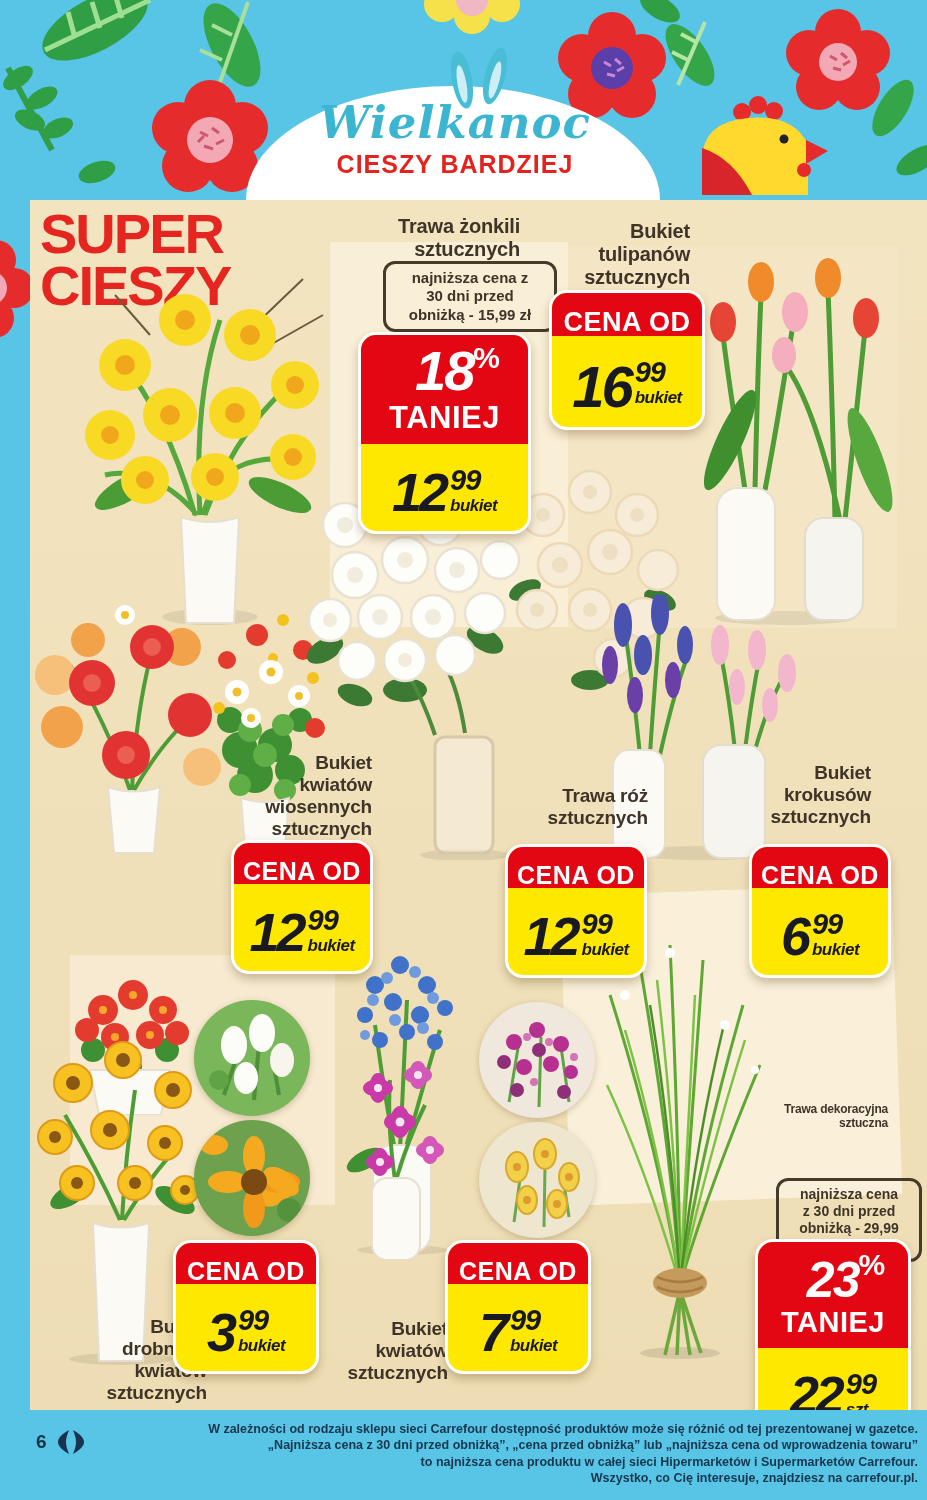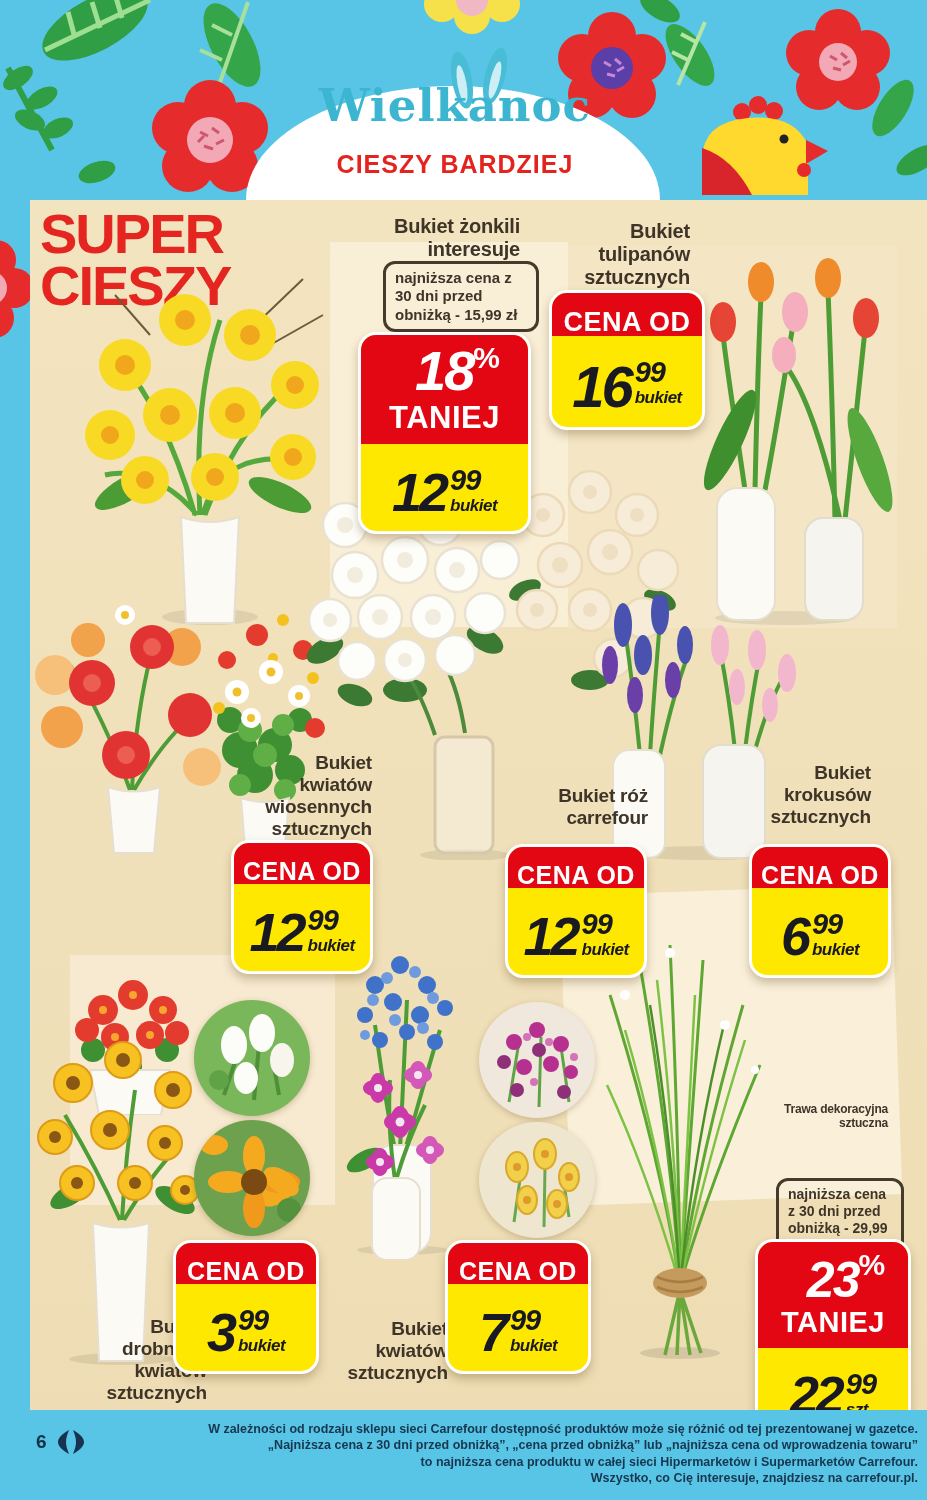--- a/index.html
+++ b/index.html
@@ -1,32 +1,32 @@
 <!DOCTYPE html>
 <html><head>
 <meta charset="utf-8">
 <style>
   html,body{margin:0;padding:0;background:#333;}
   .page{position:relative;width:927px;height:1500px;overflow:hidden;
         background:#58c5e6;font-family:"Liberation Sans",sans-serif;margin:0 auto;}
   .hdr-svg{position:absolute;left:0;top:0;}
-  .logo-script{position:absolute;left:295px;top:79px;width:320px;text-align:center;
-      font-family:"DejaVu Serif",serif;font-weight:bold;
+  .logo-script{position:absolute;left:295px;top:96px;width:320px;text-align:center;
+      font-family:"DejaVu Serif",serif;font-style:italic;font-weight:bold;
       font-size:45px;color:#3cb6d0;letter-spacing:1px;}
   .logo-sub{position:absolute;left:295px;top:150px;width:320px;text-align:center;
       font-weight:900;font-size:25px;color:#e5231e;letter-spacing:1px;}
   .content{position:absolute;left:30px;top:200px;width:898px;height:1210px;
       background:linear-gradient(#f3e4c0,#eeddb4);overflow:hidden;}
   .panel{position:absolute;}
   .super{position:absolute;left:10px;top:8px;color:#e52620;font-weight:900;
       font-size:56px;line-height:.92;letter-spacing:-2px;}
   .plabel{position:absolute;text-align:right;color:#3f3428;font-weight:800;
       line-height:1.16;letter-spacing:-.2px;font-size:20px;}
-  .note{position:absolute;border:3px solid #463a2a;border-radius:12px;text-align:left;
-      color:#3f3428;font-weight:800;font-size:15px;line-height:1.22;padding:5px 9px;}
+  .note{position:absolute;border:3px solid #463a2a;border-radius:12px;text-align:center;
+      color:#3f3428;font-weight:800;font-size:15px;line-height:1.22;padding:5px 18px;}
   .badge{position:absolute;border-radius:18px;overflow:hidden;background:#ffe800;
       border:3px solid #fff;box-shadow:0 5px 10px rgba(80,50,0,.28);text-align:center;}
   .badge .top{background:#e30613;color:#fff;font-weight:900;line-height:1;}
   .badge .cena{font-size:25px;padding:16px 0 0;letter-spacing:.5px;}
   .badge.b150 .cena{font-size:27px;}
   .badge .pct-line{padding-top:8px;font-size:56px;letter-spacing:-2px;font-style:italic;padding-left:24px;}
   .badge .pctsign{font-size:30px;vertical-align:22px;font-style:normal;}
   .badge .taniej{font-size:31px;padding:3px 0 11px;letter-spacing:.5px;}
   .badge .price{display:flex;align-items:flex-start;justify-content:center;
       padding:23px 4px 13px;color:#191922;font-weight:900;font-style:italic;}
@@ -579,25 +579,25 @@
       <g stroke="#6aa83c" stroke-width="3.5" fill="none">
         <path d="M85 355 L70 420"></path>
           <path d="M85 355 L82 420"></path>
           <path d="M85 355 L95 420"></path>
           <path d="M85 355 L106 418"></path>
       </g>
       <ellipse cx="85" cy="348" rx="27" ry="15" fill="#c59a5d"></ellipse>
       <path d="M62 342 q23 10 46 0 M62 352 q23 10 46 0" stroke="#a87c42" stroke-width="2.5" fill="none"></path>
     </svg>
 
-    <div class="plabel" style="left:335px;top:15px;width:155px">Bukiet żonkili interesuje</div>
+    <div class="plabel" style="left:335px;top:15px;width:155px">Trawa żonkili sztucznych</div>
     <div class="note" style="left:353px;top:61px;width:132px">najniższa cena z 30 dni przed obniżką - 15,99 zł</div>
     <div class="plabel" style="left:548px;top:20px;width:112px">Bukiet tulipanów sztucznych</div>
     <div class="plabel" style="left:224px;top:552px;width:118px;font-size:19px">Bukiet kwiatów wiosennych sztucznych</div>
-    <div class="plabel" style="left:496px;top:585px;width:122px;font-size:19px">Bukiet róż carrefour</div>
+    <div class="plabel" style="left:496px;top:585px;width:122px;font-size:19px">Trawa róż sztucznych</div>
     <div class="plabel" style="left:729px;top:562px;width:112px;font-size:19px">Bukiet krokusów sztucznych</div>
     <div class="plabel" style="left:733px;top:903px;width:125px;font-size:12px">Trawa dekoracyjna sztuczna</div>
     <div class="note" style="left:746px;top:978px;width:104px;font-size:14px">najniższa cena z 30 dni przed obniżką - 29,99 zł</div>
     <div class="plabel" style="left:72px;top:1116px;width:105px;font-size:19px">Bukiet drobnych kwiatów sztucznych</div>
     <div class="plabel" style="left:310px;top:1118px;width:108px;font-size:19px">Bukiet kwiatów sztucznych</div>
 
     <div class="badge" style="left:328px;top:132px;width:167px">
       <div class="top">
         <div class="pct-line"><span>18</span><span class="pctsign">%</span></div>
         <div class="taniej">TANIEJ</div>

